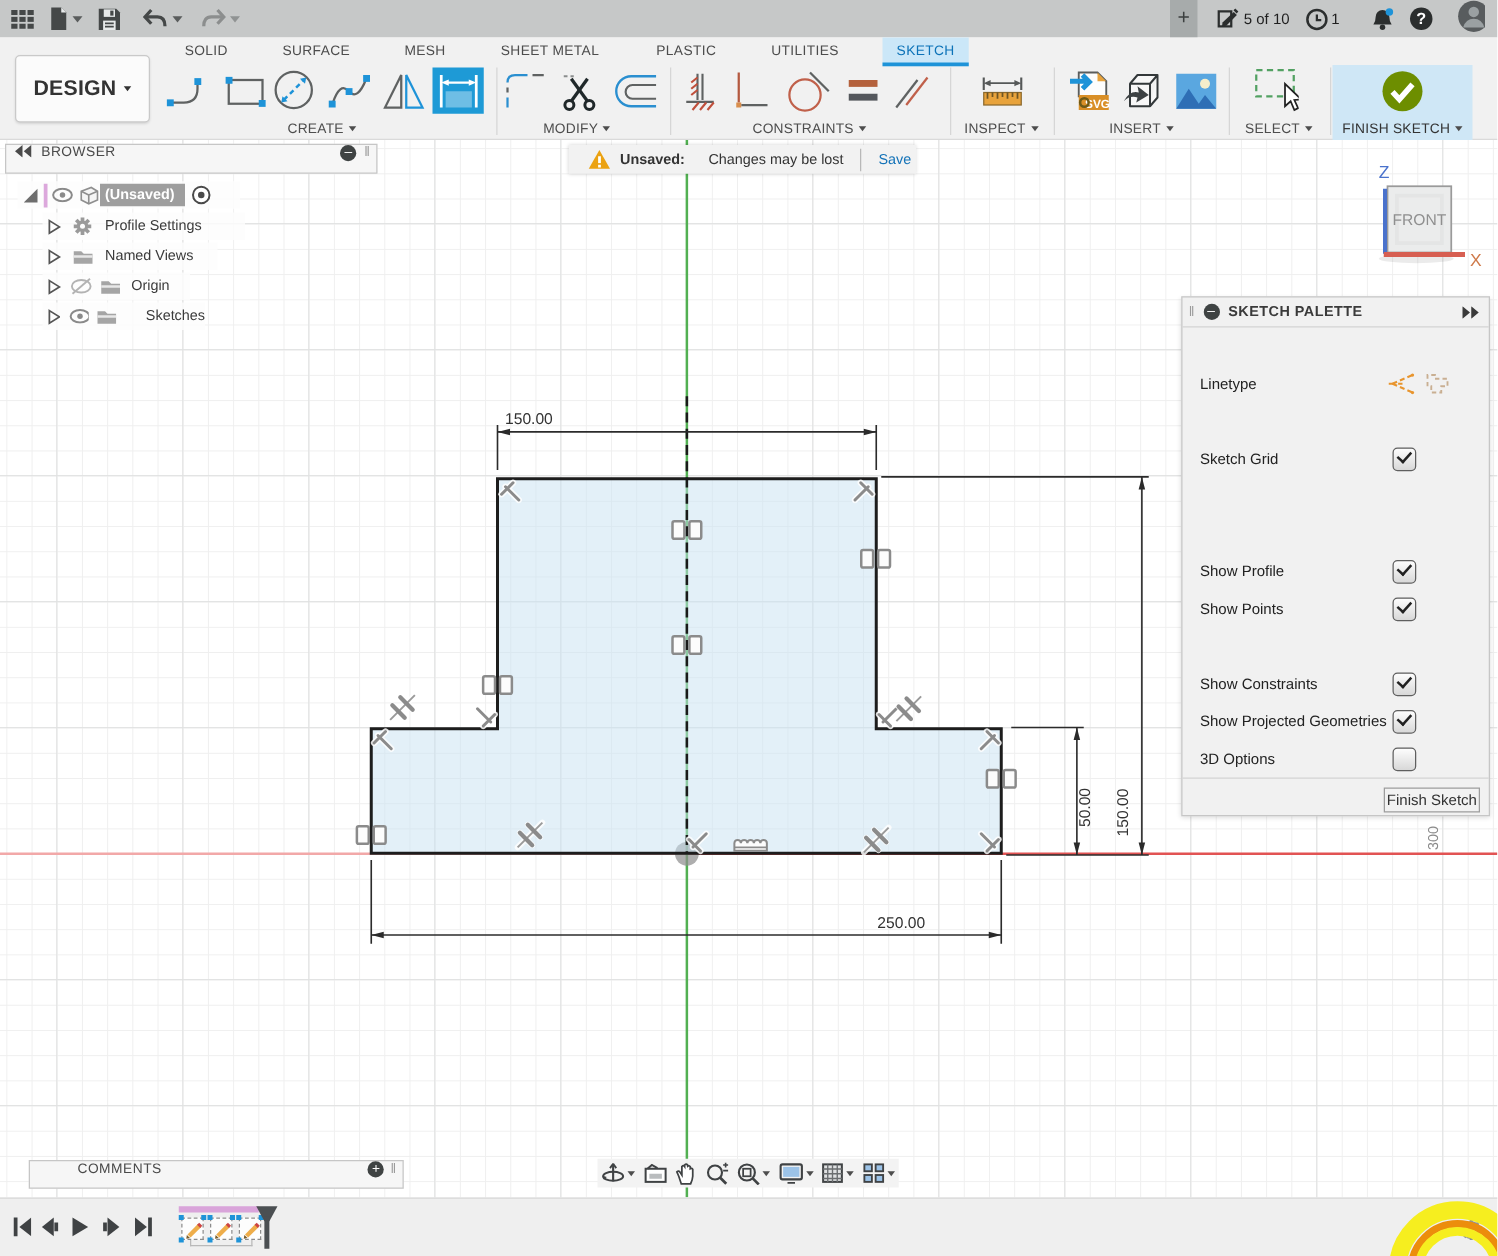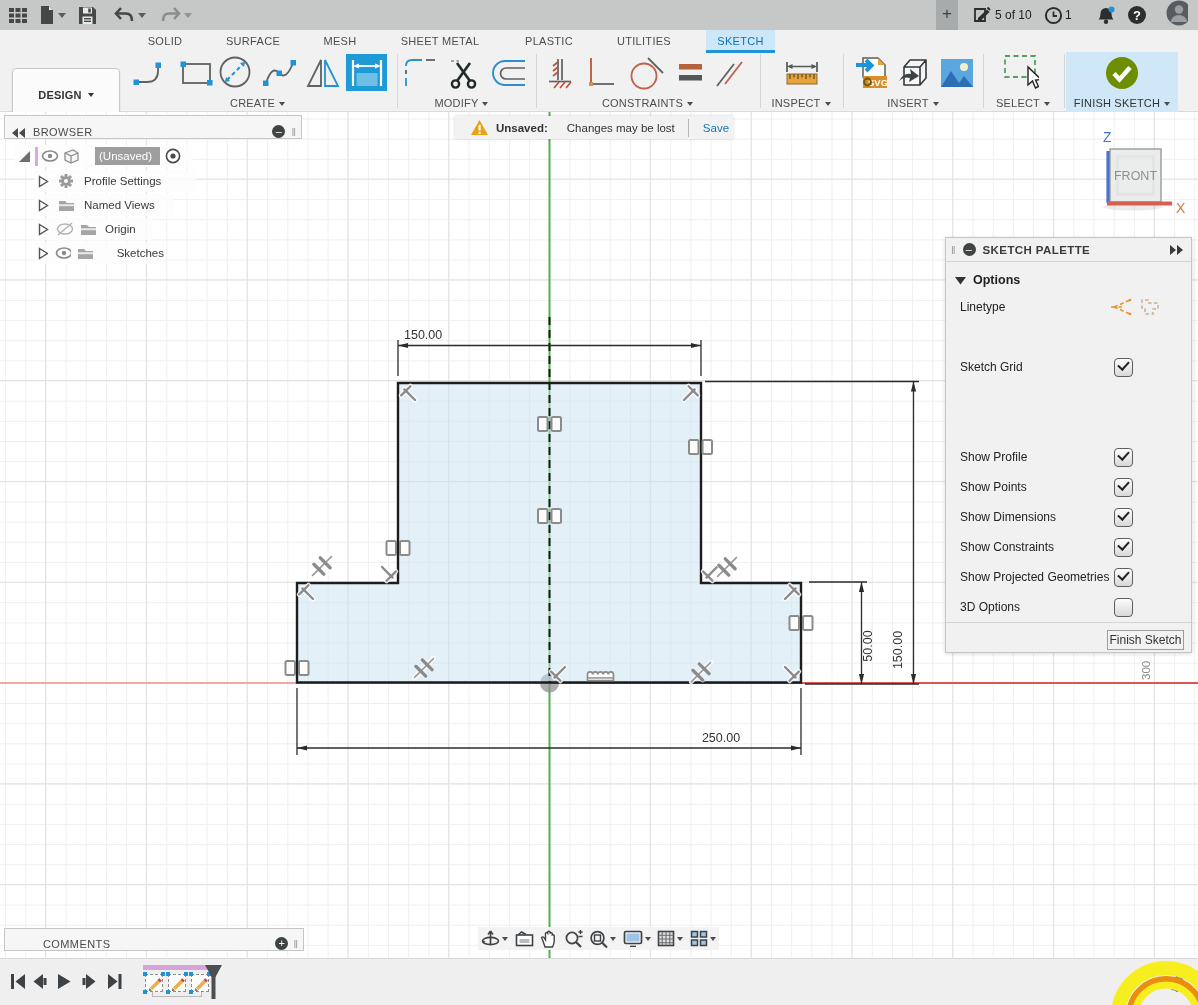--- a/index.html
+++ b/index.html
@@ -10,56 +10,56 @@
 .caret { width:0; height:0; border-left:4px solid transparent; border-right:4px solid transparent; border-top:5px solid #5a5d5d; position:absolute; top:13px; }
 #doc-tab { position:absolute; left:193px; top:0; width:741px; height:30px; background:#f0f0f0; display:flex; align-items:center; }
 #doc-title { font-size:12px; color:#2b2b2b; margin-left:12px; }
 #tab-close { position:absolute; right:12px; top:6px; width:18px; height:18px; color:#5a5a5a; font-size:15px; text-align:center; line-height:18px; }
 #tab-add { position:absolute; left:936px; top:0; width:22px; height:30px; background:#a7abab; color:#3c4040; font-size:17px; text-align:center; line-height:28px; }
 .tb-txt { position:absolute; top:8px; font-size:12px; color:#1f1f1f; }
 
 #ribbon { position:absolute; left:0; top:30px; width:1198px; height:82px; background:#f1f1f1; border-bottom:1px solid #dadada; }
 .rtab { position:absolute; top:0; height:23px; line-height:23px; font-size:11px; color:#4d4d4d; text-align:center; letter-spacing:.3px; }
 .rtab.active { background:#cbe7f8; color:#0d73b8; border-bottom:3px solid #1e93d8; }
-#design-btn { position:absolute; left:12px; top:14px; width:108px; height:54px; background:#fbfbfb; border:1px solid #c9c9c9; border-radius:4px; box-shadow:0 1px 2px rgba(0,0,0,.12); font-size:11px; color:#333; display:flex; align-items:center; justify-content:center; font-weight:bold; letter-spacing:.2px;margin-top:24px; }
+#design-btn { position:absolute; left:12px; top:14px; width:108px; height:54px; background:#fbfbfb; border:1px solid #c9c9c9; border-radius:4px; box-shadow:0 1px 2px rgba(0,0,0,.12); font-size:17px; color:#333; display:flex; align-items:center; justify-content:center; font-weight:bold; letter-spacing:.2px; }
 .tool { position:absolute; top:25px; width:36px; height:36px; display:flex; align-items:center; justify-content:center; }
 .tool.active-blue { background:#1e9ad6; top:24px; width:41px; height:37px; }
 .grp-label { position:absolute; top:67px; font-size:11px; color:#4d4d4d; text-align:center; letter-spacing:.2px; white-space:nowrap; }
 .grp-label .dv { display:inline-block; width:0; height:0; border-left:3.5px solid transparent; border-right:3.5px solid transparent; border-top:4px solid #4d4d4d; margin-left:4px; vertical-align:1px; }
 .tdiv { position:absolute; top:24px; width:1px; height:54px; background:#d6d6d6; }
 #finish-block { position:absolute; left:1066px; top:22px; width:112px; height:60px; background:#cfe7f6; }
 
 #canvas { position:absolute; left:0; top:112px; width:1198px; height:846px; background-color:#ffffff;
  background-image:
   linear-gradient(to right, #e0e1e1 1px, transparent 1px),
   linear-gradient(to bottom, #e0e1e1 1px, transparent 1px),
   linear-gradient(to right, #efefef 1px, transparent 1px),
   linear-gradient(to bottom, #efefef 1px, transparent 1px);
  background-size: 100.8px 100%, 100% 100.8px, 20.16px 100%, 100% 20.16px;
  background-position: 45px 0, 0 66.5px, 5.1px 0, 0 6.5px; }
 #sketch-svg { position:absolute; left:0; top:0; }
 
-.float-hdr { position:absolute; background:#f6f6f6; border:1px solid #c6c6c6; display:flex; align-items:flex-end; font-size:11px; color:#4a4a4a; letter-spacing:.4px; }
+.float-hdr { position:absolute; background:#f6f6f6; border:1px solid #c6c6c6; display:flex; align-items:flex-start; font-size:11px; color:#4a4a4a; letter-spacing:.4px; }
 .mcircle { width:13px; height:13px; border-radius:50%; background:#3f4343; color:#fff; font-size:11px; line-height:12px; text-align:center; display:inline-block; }
 .grip { color:#9a9a9a; font-size:11px; letter-spacing:1px; }
 
 .brow { position:absolute; display:flex; align-items:center; font-size:11.5px; color:#3a3a3a; background:rgba(252,252,252,.82); height:22px; }
 
 #warnbar { position:absolute; left:455px; top:4px; width:278px; height:23px; background:#f2f2f2; box-shadow:0 0 3px rgba(0,0,0,.18); display:flex; align-items:center; font-size:11.5px; color:#333; white-space:nowrap; }
 #warn-save { color:#1473b8; }
 
 #palette { position:absolute; left:945px; top:125px; width:247px; height:416px; background:#f1f1f1; border:1px solid #c6c6c6; box-shadow:0 1px 4px rgba(0,0,0,.15); }
 #palette-hdr { position:absolute; left:0; top:0; right:0; height:24px; border-bottom:1px solid #d4d4d4; display:flex; align-items:center; font-size:11.5px; color:#333; letter-spacing:.4px; }
 .prow { position:absolute; left:0; width:100%; height:30px; display:flex; align-items:center; }
 .prow .plabel { margin-left:14px; font-size:12px; color:#222; }
 .pcheck { position:absolute; left:168px; top:6px; width:19px; height:19px; border:1.6px solid #5f5f5f; border-radius:4px; background:linear-gradient(#fdfdfd,#d8d8d8); }
 .pcheck.checked::after { content:""; position:absolute; left:3px; top:2px; width:9px; height:5px; border-left:2.6px solid #222; border-bottom:2.6px solid #222; transform:rotate(-48deg); }
 #finish-sk-btn { position:absolute; left:161px; top:392px; width:77px; height:20px; background:#f2f2f2; border:1px solid #9d9d9d; font-size:12px; color:#333; text-align:center; line-height:18px; }
 
-#comments-bar { position:absolute; left:4px; top:816px; width:300px; height:23px; }
+#comments-bar { position:absolute; left:23px; top:816px; width:300px; height:23px; }
 #navbar { position:absolute; left:478px; top:815px; width:241px; height:23px; background:rgba(243,243,243,.97); display:flex; align-items:center; justify-content:space-around; }
 .nv { display:flex; align-items:center; }
 .nv .caret2 { width:0; height:0; border-left:3.5px solid transparent; border-right:3.5px solid transparent; border-top:4px solid #4d4d4d; margin-left:2px; }
 
 #timeline { position:absolute; left:0; top:958px; width:1198px; height:47px; background:#efefef; border-top:1px solid #d8d8d8; }
 .pb { position:absolute; top:14px; }
 .sk-item { position:absolute; top:15px; width:18px; height:18px; border:1.6px dashed #8c8c8c; background:#fdfdfd; }
 .sk-dot { position:absolute; width:4px; height:4px; background:#1e93d8; }
 #tl-bracket { position:absolute; left:152px; top:33px; width:50px; height:5px; border-left:1.6px solid #b9b9b9; border-right:1.6px solid #b9b9b9; border-bottom:1.6px solid #b9b9b9; }
 svg text { font-family:"Liberation Sans", sans-serif; }
@@ -454,21 +454,21 @@
       </svg>
     <div style="width:3px;height:19px;background:#dca8dc;margin-left:4px"></div>
     <svg width="18" height="12" style="margin-left:3px">
         <ellipse cx="9" cy="6" rx="7.5" ry="5" fill="none" stroke="#8a8a8a" stroke-width="1.6"></ellipse>
         <circle cx="9" cy="6" r="2.2" fill="#8a8a8a"></circle>
       </svg>
     <svg width="17" height="17" style="margin-left:4px">
         <path d="M2 5 L10 2 L15 5 L15 12 L8 15 L2 12 Z" fill="#f5f5f5" stroke="#8f8f8f" stroke-width="1.3"></path>
         <path d="M2 5 L8 8 L8 15 M8 8 L15 5" fill="none" stroke="#8f8f8f" stroke-width="1.3"></path>
       </svg>
-    <span style="background:#9e9e9e;color:#fff;font-weight:normal;padding:3px 8px 3px 4px;margin-left:15px">(Unsaved)</span>
+    <span style="background:#9e9e9e;color:#fff;font-weight:bold;padding:3px 8px 3px 4px;margin-left:0">(Unsaved)</span>
     <svg width="16" height="16" style="margin-left:5px">
         <circle cx="8" cy="8" r="6.6" fill="#fff" stroke="#4a4a4a" stroke-width="1.6"></circle>
         <circle cx="8" cy="8" r="2.6" fill="#4a4a4a"></circle>
       </svg>
   </div>
   <div class="brow" style="left:34px;top:58px;width:162px">
     <svg width="11" height="13" style="margin-left:4px">
         <path d="M1.5 1.5 L9.5 6.5 L1.5 11.5 Z" fill="none" stroke="#555" stroke-width="1.4"></path>
       </svg>
     <svg width="16" height="16" style="margin-left:9px">
@@ -552,26 +552,20 @@
 
   <div id="palette">
     <div id="palette-hdr">
       <span class="grip" style="margin-left:5px">‖</span>
       <span class="mcircle" style="margin-left:6px">–</span>
       <span style="margin-left:7px;font-weight:bold;color:#3a3a3a">SKETCH PALETTE</span>
       <svg width="15" height="10" style="margin-left:auto;margin-right:7px">
           <path d="M1 0 L7 5 L1 10 Z M8 0 L14 5 L8 10 Z" fill="#3a3a3a"></path>
         </svg>
     </div>
-    <div class="prow" style="top:27px">
-      <svg width="11" height="9" style="margin-left:9px">
-          <path d="M0 1 L11 1 L5.5 8.5 Z" fill="#333"></path>
-        </svg>
-      <span class="plabel" style="margin-left:7px;font-weight:bold;font-size:12.5px">Options</span>
-    </div>
     <div class="prow" style="top:54px">
       <span class="plabel">Linetype</span>
       <svg style="position:absolute;left:164px;top:5px" width="24" height="20">
           <g stroke="#e8952e" stroke-width="1.6">
             <path d="M4 10 L20 3" stroke-dasharray="4 2.5"></path>
             <path d="M4 10 L20 17" stroke-dasharray="4 2.5"></path>
             <path d="M1 10 L12 10" stroke-dasharray="5 2.5"></path>
           </g>
           <circle cx="20" cy="3" r="1.3" fill="#e8952e"></circle>
           <circle cx="20" cy="17" r="1.3" fill="#e8952e"></circle>
@@ -583,24 +577,20 @@
     <div class="prow" style="top:114px">
         <span class="plabel">Sketch Grid</span>
         <div class="pcheck checked"></div>
       </div>
     <div class="prow" style="top:204px">
         <span class="plabel">Show Profile</span>
         <div class="pcheck checked"></div>
       </div>
     <div class="prow" style="top:234px">
         <span class="plabel">Show Points</span>
-        <div class="pcheck checked"></div>
-      </div>
-    <div class="prow" style="top:264px">
-        <span class="plabel">Show Dimensions</span>
         <div class="pcheck checked"></div>
       </div>
     <div class="prow" style="top:294px">
         <span class="plabel">Show Constraints</span>
         <div class="pcheck checked"></div>
       </div>
     <div class="prow" style="top:324px">
         <span class="plabel">Show Projected Geometries</span>
         <div class="pcheck checked"></div>
       </div>

